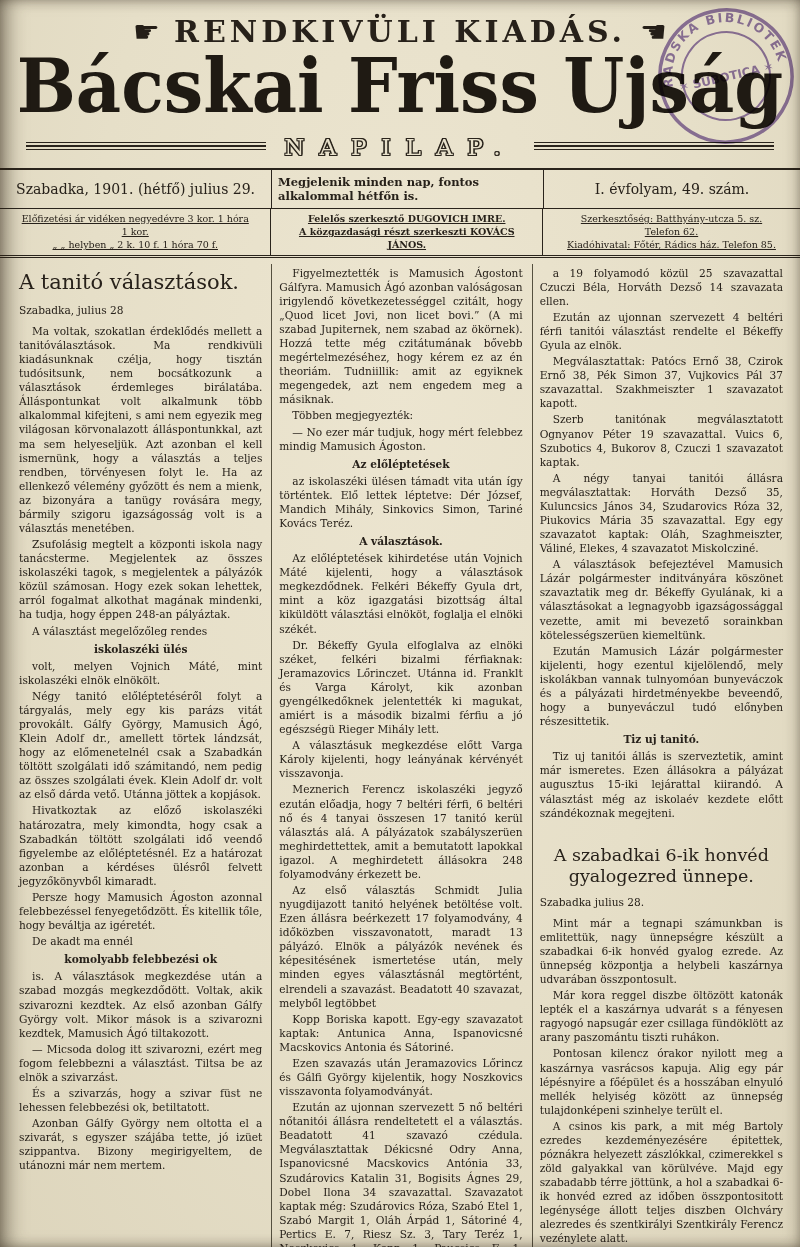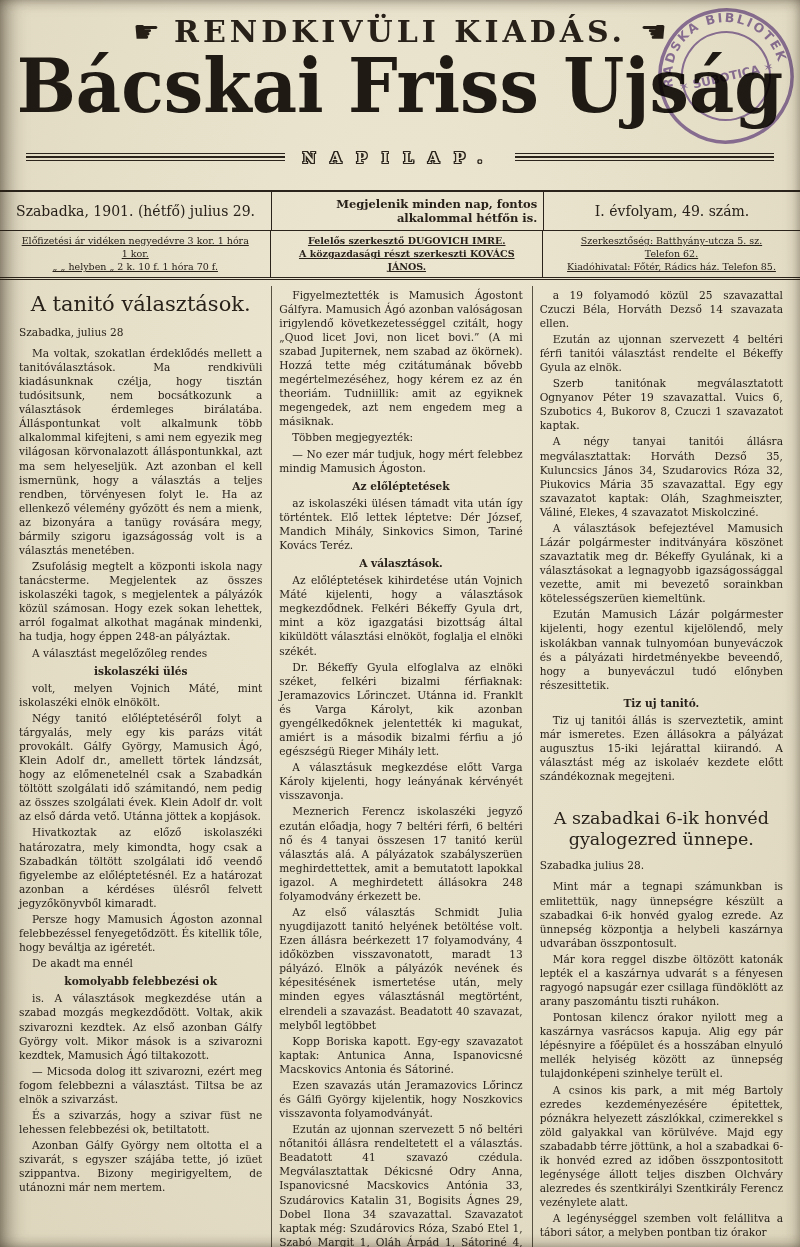--- a/index.html
+++ b/index.html
@@ -18,40 +18,40 @@
   .overline-row{display:flex;align-items:center;justify-content:center;gap:14px;margin-top:14px;}
   .manicule{font-family:"DejaVu Sans",sans-serif;font-size:30px;line-height:1;color:#241e17;}
   .overline{font-size:30px;font-weight:bold;letter-spacing:4px;}
   .paper-title{
     text-align:center;font-weight:bold;font-size:70px;line-height:1.04;white-space:nowrap;
     letter-spacing:0px;margin-top:2px;transform:scaleY(1.06);color:#1f1a13;
   }
   .subtitle-row{display:flex;align-items:center;margin:10px 26px 8px 26px;}
   .rule-bundle{flex:1;height:9px;background:repeating-linear-gradient(to bottom,#2a241c 0 1.3px,transparent 1.3px 3.4px);}
   .subtitle{
-    margin:16px 18px;font-size:14px;font-weight:bold;letter-spacing:15px;color:#e8e1cb;
+    margin:0 18px;font-size:23px;font-weight:normal;letter-spacing:15px;color:#e8e1cb;
     text-shadow:-1.2px -1.2px 0 #2a241c,1.2px -1.2px 0 #2a241c,-1.2px 1.2px 0 #2a241c,1.2px 1.2px 0 #2a241c,0 1.2px 0 #2a241c,0 -1.2px 0 #2a241c,1.2px 0 0 #2a241c,-1.2px 0 0 #2a241c;
   }
   .stamp{position:absolute;top:2px;right:0;width:148px;height:148px;transform:rotate(-13deg);opacity:.8;mix-blend-mode:multiply;z-index:5;}
   
   .masthead{border-top:2px solid #2a241c;border-bottom:1px solid #2a241c;display:flex;}
-  .masthead .cell{padding:5px 6px;display:flex;align-items:center;justify-content:center;text-align:right;}
+  .masthead .cell{padding:5px 6px;display:flex;align-items:center;justify-content:center;text-align:left;}
   .cell-date{width:34%;font-size:14px;}
   .cell-freq{width:34%;font-size:11.5px;font-weight:bold;border-left:1px solid #2a241c;border-right:1px solid #2a241c;}
   .cell-issue{width:32%;font-size:14px;}
   .subhead-row{border-bottom:3px double #2a241c;display:flex;}
   .subhead-row .cell{padding:3px 21px;font-size:9.5px;line-height:1.4;text-align:center;display:block;text-decoration:underline;}
   .sh-left{width:34%;}
   .sh-mid{width:34%;font-weight:bold;border-left:1px solid #2a241c;border-right:1px solid #2a241c;}
   .sh-right{width:32%;}
   
   .columns{flex:1;display:flex;padding:6px 8px 0 10px;overflow:hidden;}
   .col{flex:1;padding:2px 9px;overflow:hidden;font-size:10.6px;line-height:1.33;}
   .col + .col{border-left:1px solid #55503f;padding-left:7px;}
-  .blk-title{text-align:center;font-size:21px;line-height:1.15;margin:4px 0 9px;}
+  .blk-title{font-size:21px;line-height:1.15;margin:4px 0 9px;}
   .blk-section{text-align:center;font-size:17.5px;line-height:1.2;margin:25px 6px 8px;}
   .blk-dateline{text-align:left;margin:0 0 7px;}
   .blk-sub{text-align:center;font-weight:bold;margin:4px 0 3px;}
   .blk-p{text-align:justify;text-indent:13px;margin:0 0 2px;}
 </style>
 </head>
 <body>
 
 <div class="page">
 
@@ -133,20 +133,21 @@
         <div class="blk blk-p">A választásuk megkezdése előtt Varga Károly kijelenti, hogy leányának kérvényét visszavonja.</div>
         <div class="blk blk-p">Meznerich Ferencz iskolaszéki jegyző ezután előadja, hogy 7 beltéri férfi, 6 beltéri nő és 4 tanyai összesen 17 tanitó kerül választás alá. A pályázatok szabályszerüen meghirdettettek, amit a bemutatott lapokkal igazol. A meghirdetett állásokra 248 folyamodvány érkezett be.</div>
         <div class="blk blk-p">Az első választás Schmidt Julia nyugdijazott tanitó helyének betöltése volt. Ezen állásra beérkezett 17 folyamodvány, 4 időközben visszavonatott, maradt 13 pályázó. Elnök a pályázók nevének és képesitésének ismertetése után, mely minden egyes választásnál megtörtént, elrendeli a szavazást. Beadatott 40 szavazat, melyből legtöbbet</div>
         <div class="blk blk-p">Kopp Boriska kapott. Egy-egy szavazatot kaptak: Antunica Anna, Ispanovicsné Macskovics Antonia és Sátoriné.</div>
         <div class="blk blk-p">Ezen szavazás után Jeramazovics Lőrincz és Gálfi György kijelentik, hogy Noszkovics visszavonta folyamodványát.</div>
         <div class="blk blk-p">Ezután az ujonnan szervezett 5 nő beltéri nőtanitói állásra rendeltetett el a választás. Beadatott 41 szavazó czédula. Megválasztattak Dékicsné Odry Anna, Ispanovicsné Macskovics Antónia 33, Szudárovics Katalin 31, Bogisits Ágnes 29, Dobel Ilona 34 szavazattal. Szavazatot kaptak még: Szudárovics Róza, Szabó Etel 1, Szabó Margit 1, Oláh Árpád 1, Sátoriné 4, Pertics E. 7, Riesz Sz. 3, Tary Teréz 1, Noszkovics 1, Kopp 1, Paucsics F. 1, Miskolcziné 1, Teofánovics H. 8, Valiné 2 szavazatot.</div>
       </div>
     <div class="col">
         <div class="blk blk-p">a 19 folyamodó közül 25 szavazattal Czuczi Béla, Horváth Dezső 14 szavazata ellen.</div>
         <div class="blk blk-p">Ezután az ujonnan szervezett 4 beltéri férfi tanitói választást rendelte el Békeffy Gyula az elnök.</div>
+        <div class="blk blk-p">Megválasztattak: Patócs Ernő 38, Czirok Ernő 38, Pék Simon 37, Vujkovics Pál 37 szavazattal. Szakhmeiszter 1 szavazatot kapott.</div>
         <div class="blk blk-p">Szerb tanitónak megválasztatott Ognyanov Péter 19 szavazattal. Vuics 6, Szubotics 4, Bukorov 8, Czuczi 1 szavazatot kaptak.</div>
         <div class="blk blk-p">A négy tanyai tanitói állásra megválasztattak: Horváth Dezső 35, Kuluncsics János 34, Szudarovics Róza 32, Piukovics Mária 35 szavazattal. Egy egy szavazatot kaptak: Oláh, Szaghmeiszter, Váliné, Elekes, 4 szavazatot Miskolcziné.</div>
         <div class="blk blk-p">A választások befejeztével Mamusich Lázár polgármester inditványára köszönet szavaztatik meg dr. Békeffy Gyulának, ki a választásokat a legnagyobb igazságossággal vezette, amit mi bevezető sorainkban kötelességszerüen kiemeltünk.</div>
         <div class="blk blk-p">Ezután Mamusich Lázár polgármester kijelenti, hogy ezentul kijelölendő, mely iskolákban vannak tulnyomóan bunyeváczok és a pályázati hirdetményekbe beveendő, hogy a bunyeváczul tudó előnyben részesittetik.</div>
         <div class="blk blk-sub">Tiz uj tanitó.</div>
         <div class="blk blk-p">Tiz uj tanitói állás is szerveztetik, amint már ismeretes. Ezen állásokra a pályázat augusztus 15-iki lejárattal kiirandó. A választást még az iskolaév kezdete előtt szándékoznak megejteni.</div>
         <div class="blk blk-section">A szabadkai 6-ik honvéd gyalogezred ünnepe.</div>
         <div class="blk blk-dateline">Szabadka julius 28.</div>
         <div class="blk blk-p">Mint már a tegnapi számunkban is emlitettük, nagy ünnepségre készült a szabadkai 6-ik honvéd gyalog ezrede. Az ünnepség központja a helybeli kaszárnya udvarában összpontosult.</div>
         <div class="blk blk-p">Már kora reggel diszbe öltözött katonák lepték el a kaszárnya udvarát s a fényesen ragyogó napsugár ezer csillaga fündöklött az arany paszomántu tiszti ruhákon.</div>

